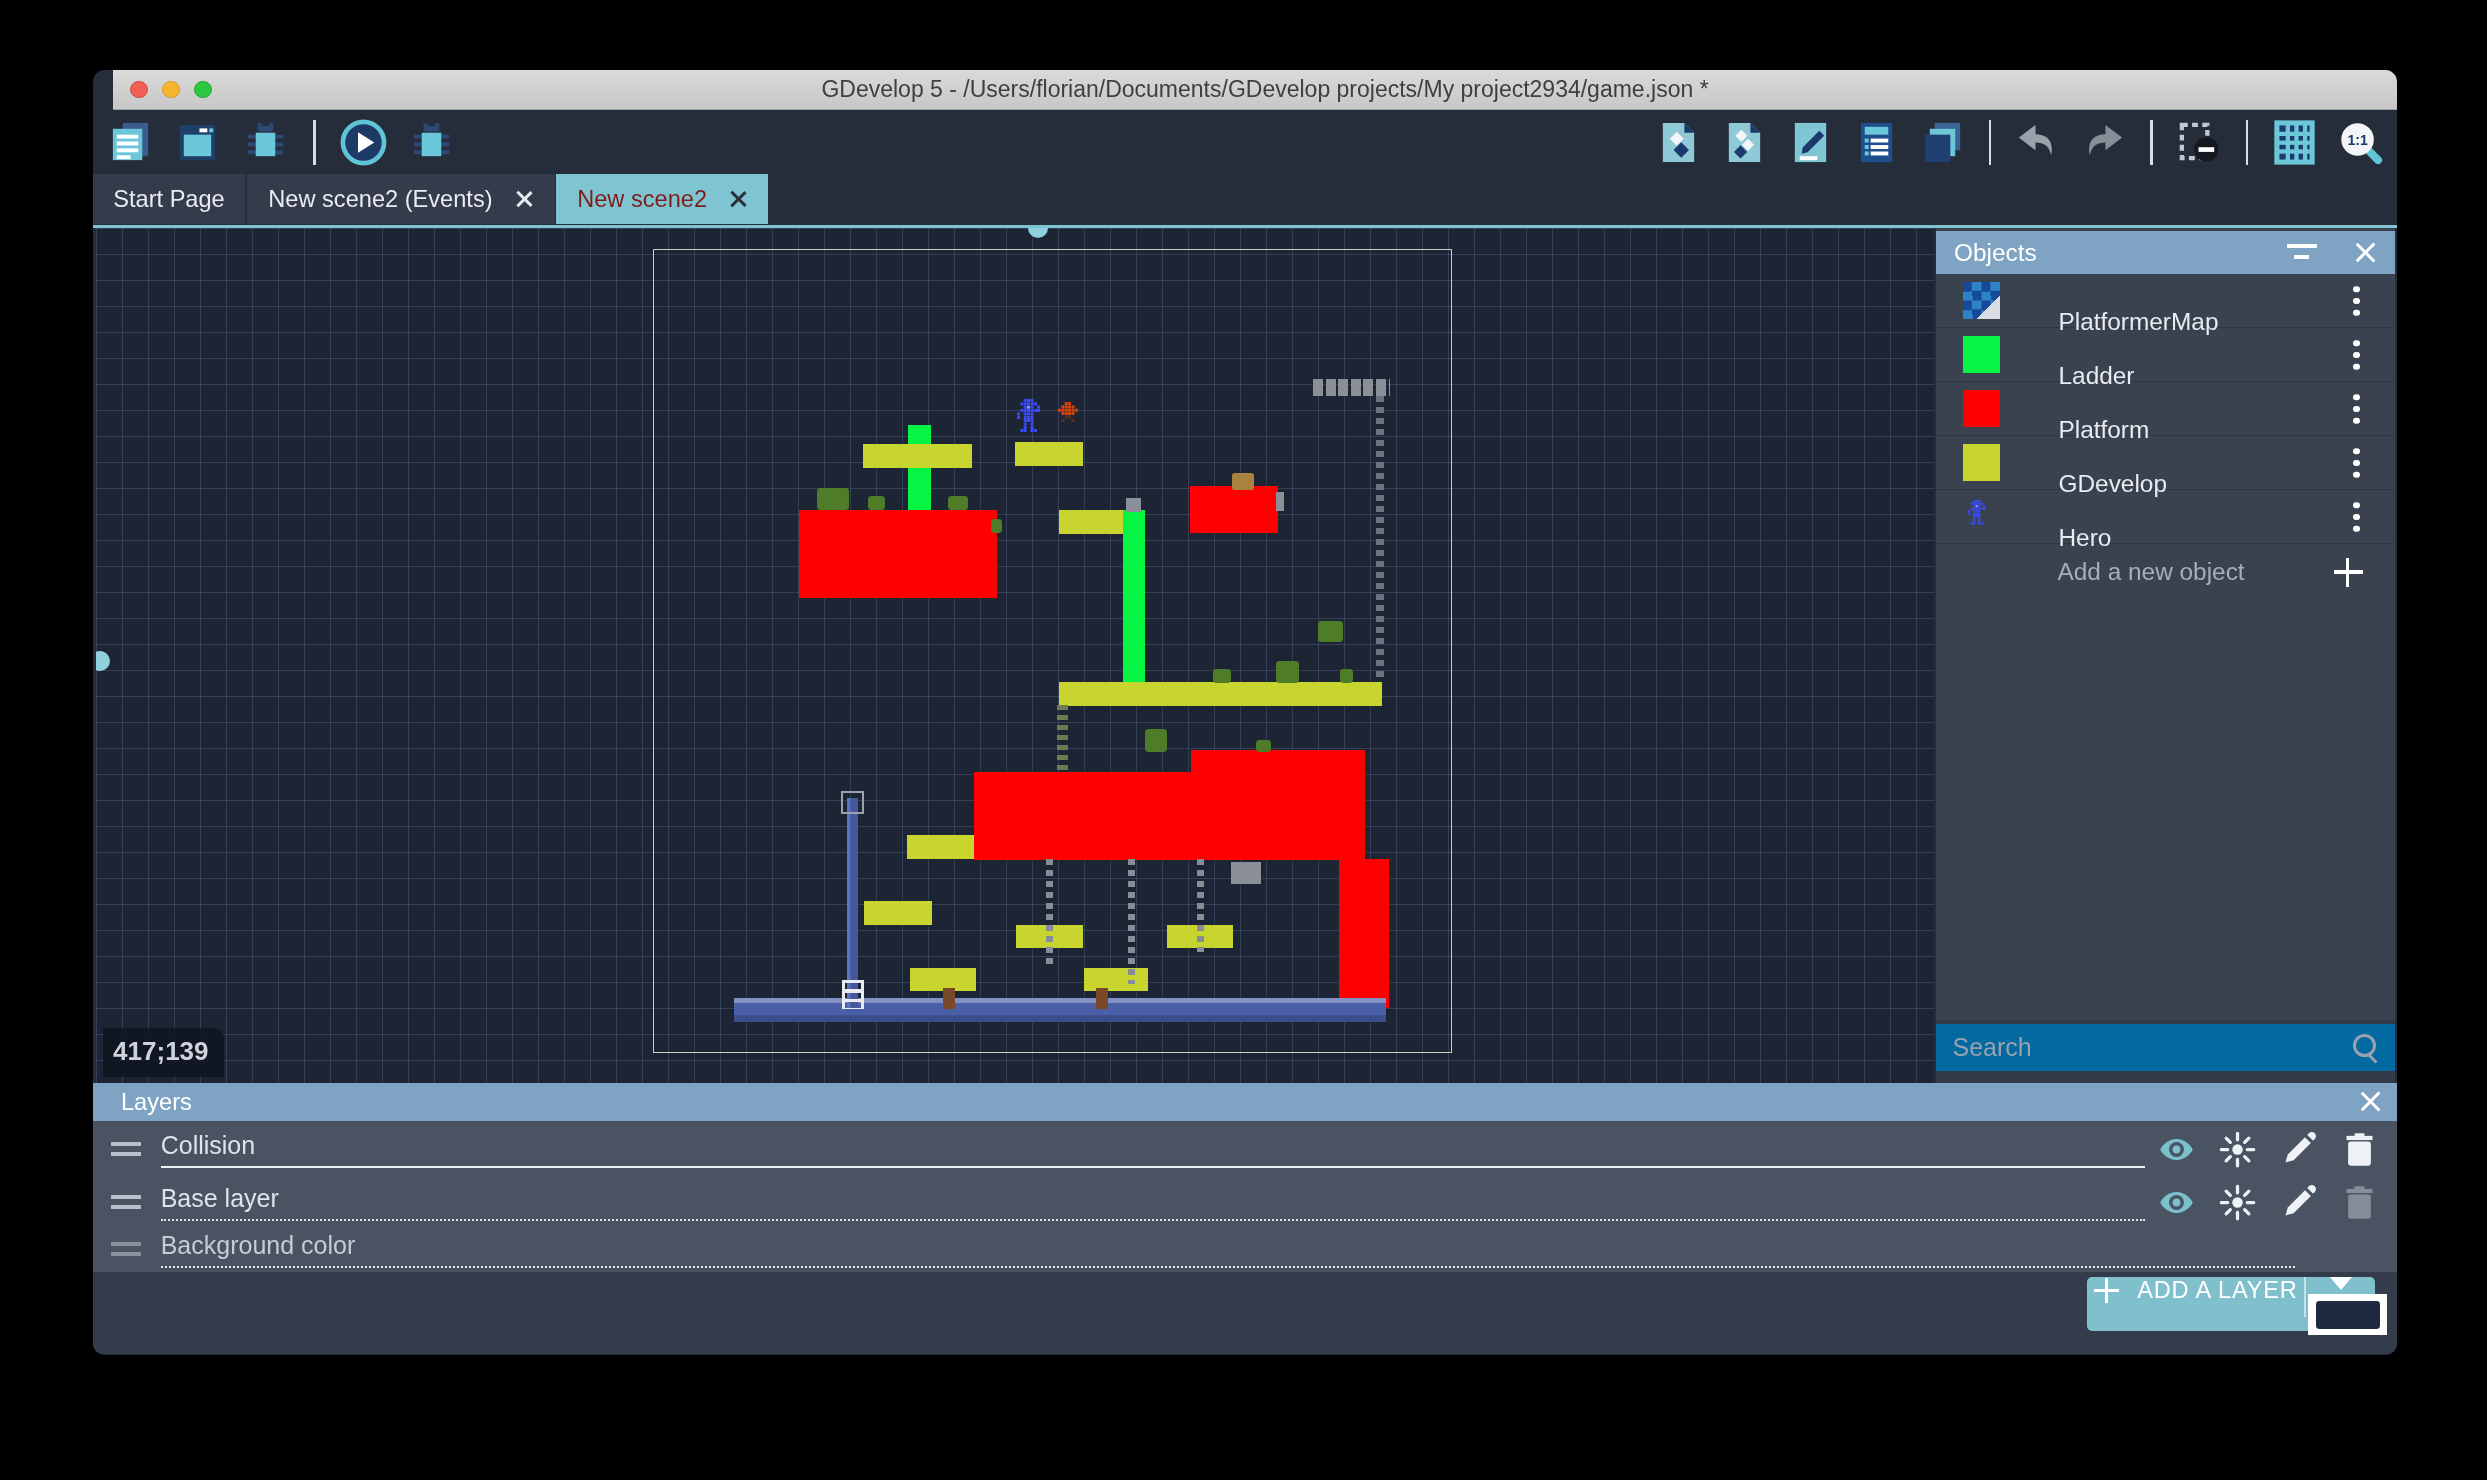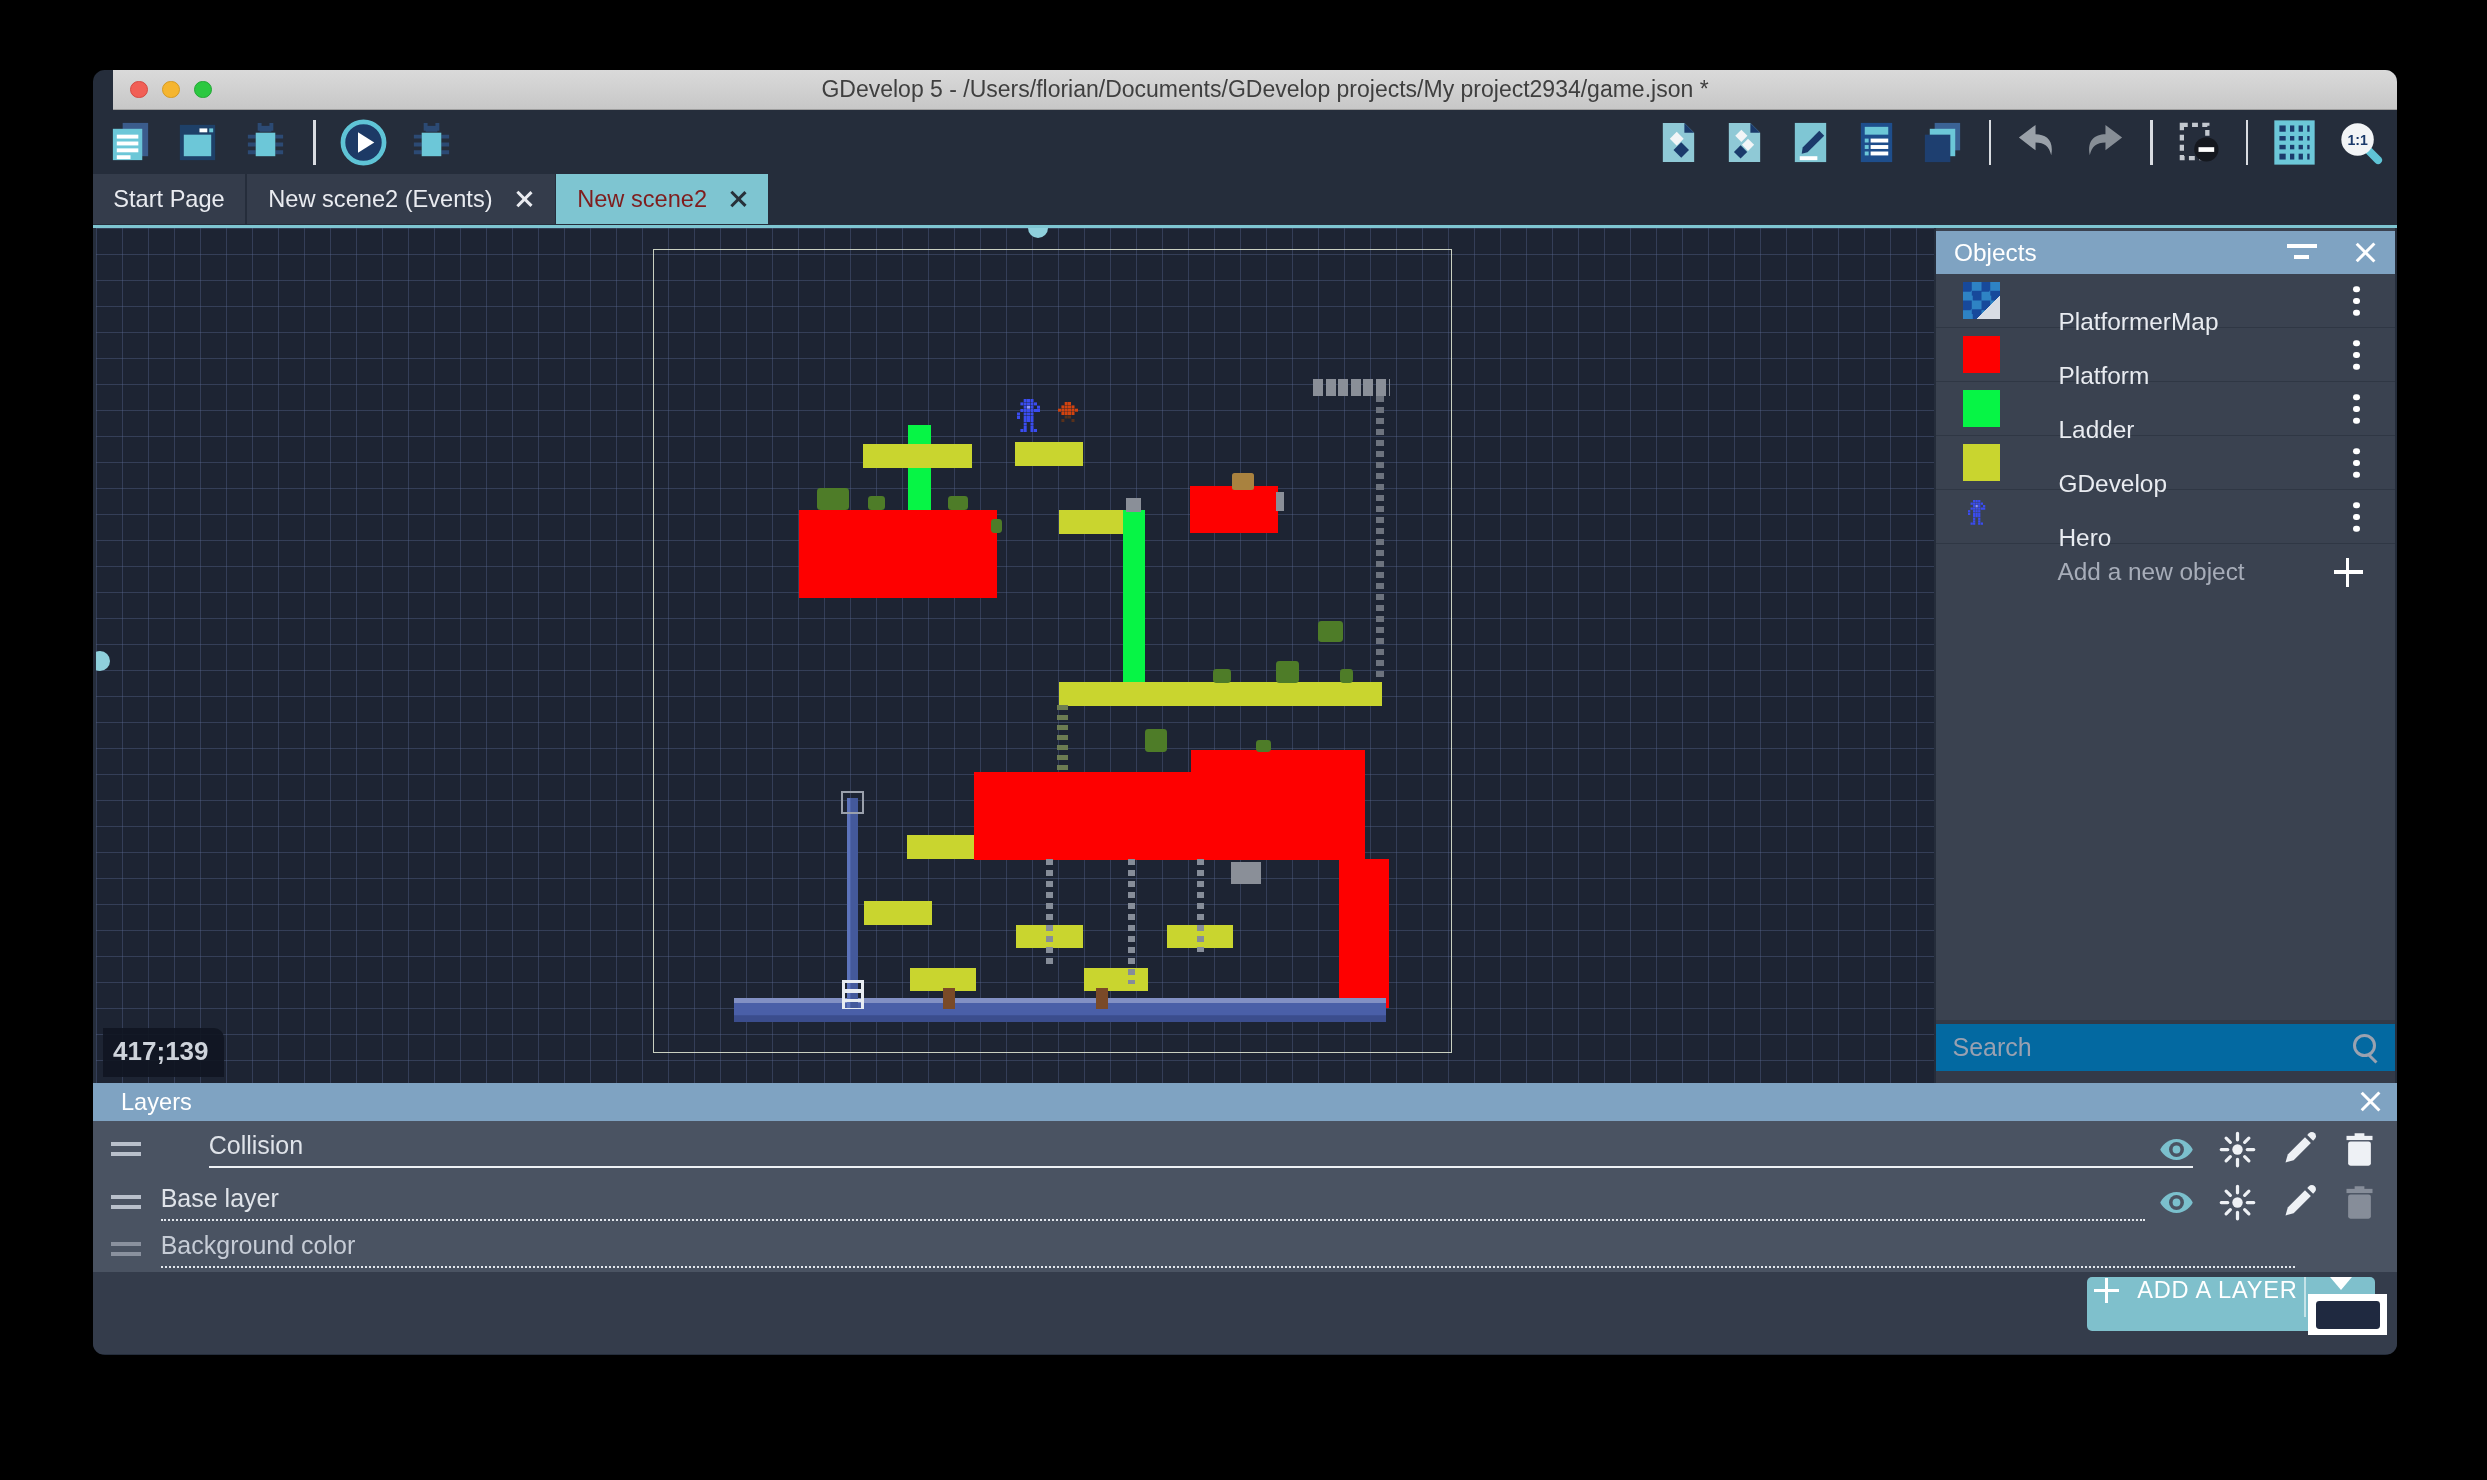--- a/index.html
+++ b/index.html
@@ -129,21 +129,21 @@
                    color:#fff; font-size:23.6px; }
   .layers-header .spacer { flex:1; }
   .layers-body { background:#4a5362; }
   .layer-row { position:relative; display:flex; align-items:center; }
   .row-collision { height:57px; } .row-base { height:49px; } .row-bg { height:45px; }
   .drag-handle { position:relative; width:30px; height:18.5px; margin:0 20px 0 17.7px; flex:0 0 auto; }
   .drag-handle::before,.drag-handle::after { content:""; position:absolute; left:0; width:30px; height:4.2px; background:#b9c0cb; }
   .drag-handle::before { top:1.7px; } .drag-handle::after { top:11.8px; }
   .drag-dim::before,.drag-dim::after { background:#8a919e; }
   .layer-name { color:#dfe3e9; font-size:25px; padding-bottom:6.7px; }
-  .field-solid  { width:1984px; border-bottom:2.5px solid #eef1f5;margin-left:48px; }
+  .field-solid  { width:1984px; border-bottom:2.5px solid #eef1f5; }
   .field-dotted { width:1984px; border-bottom:2.5px dotted #e4e8ee; }
   .field-dotted-long { width:2134px; border-bottom:2.5px dotted #e4e8ee; }
   .name-dim { color:#c6ccd6; }
   .layer-icons { position:absolute; right:18.5px; display:flex; align-items:center; gap:22px; }
   .layer-icons svg { width:39px; height:39px; display:block; }
   .color-swatch { position:absolute; right:10px; top:211px; width:79px; height:41px; background:#fff;
                   display:flex; align-items:center; justify-content:center; z-index:4; }
   .color-swatch .chip { width:64px; height:28px; background:#1f2940; border-radius:3.4px; }
   .layers-bottom { height:82px; background:#343c4b; position:relative; }
   .add-layer-btn { position:absolute; right:22px; top:5px; width:288px; height:54px; background:#7fc0cc;
@@ -389,27 +389,27 @@
         <span class="filter-icon"></span>
         <span class="hx"></span>
       </div>
 
       <div class="obj-row">
         <div class="obj-thumb thumb-map"></div>
         <div class="obj-label">PlatformerMap</div>
         <div class="dots"></div>
       </div>
       <div class="obj-row">
+        <div class="obj-thumb thumb-green"></div>
+        <div class="obj-label">Ladder</div>
+        <div class="dots"></div>
+      </div>
+      <div class="obj-row">
         <div class="obj-thumb thumb-red"></div>
         <div class="obj-label">Platform</div>
-        <div class="dots"></div>
-      </div>
-      <div class="obj-row">
-        <div class="obj-thumb thumb-green"></div>
-        <div class="obj-label">Ladder</div>
         <div class="dots"></div>
       </div>
       <div class="obj-row">
         <div class="obj-thumb thumb-yellow"></div>
         <div class="obj-label">GDevelop</div>
         <div class="dots"></div>
       </div>
       <div class="obj-row">
         <div class="obj-thumb thumb-hero"></div>
         <div class="obj-label">Hero</div>

